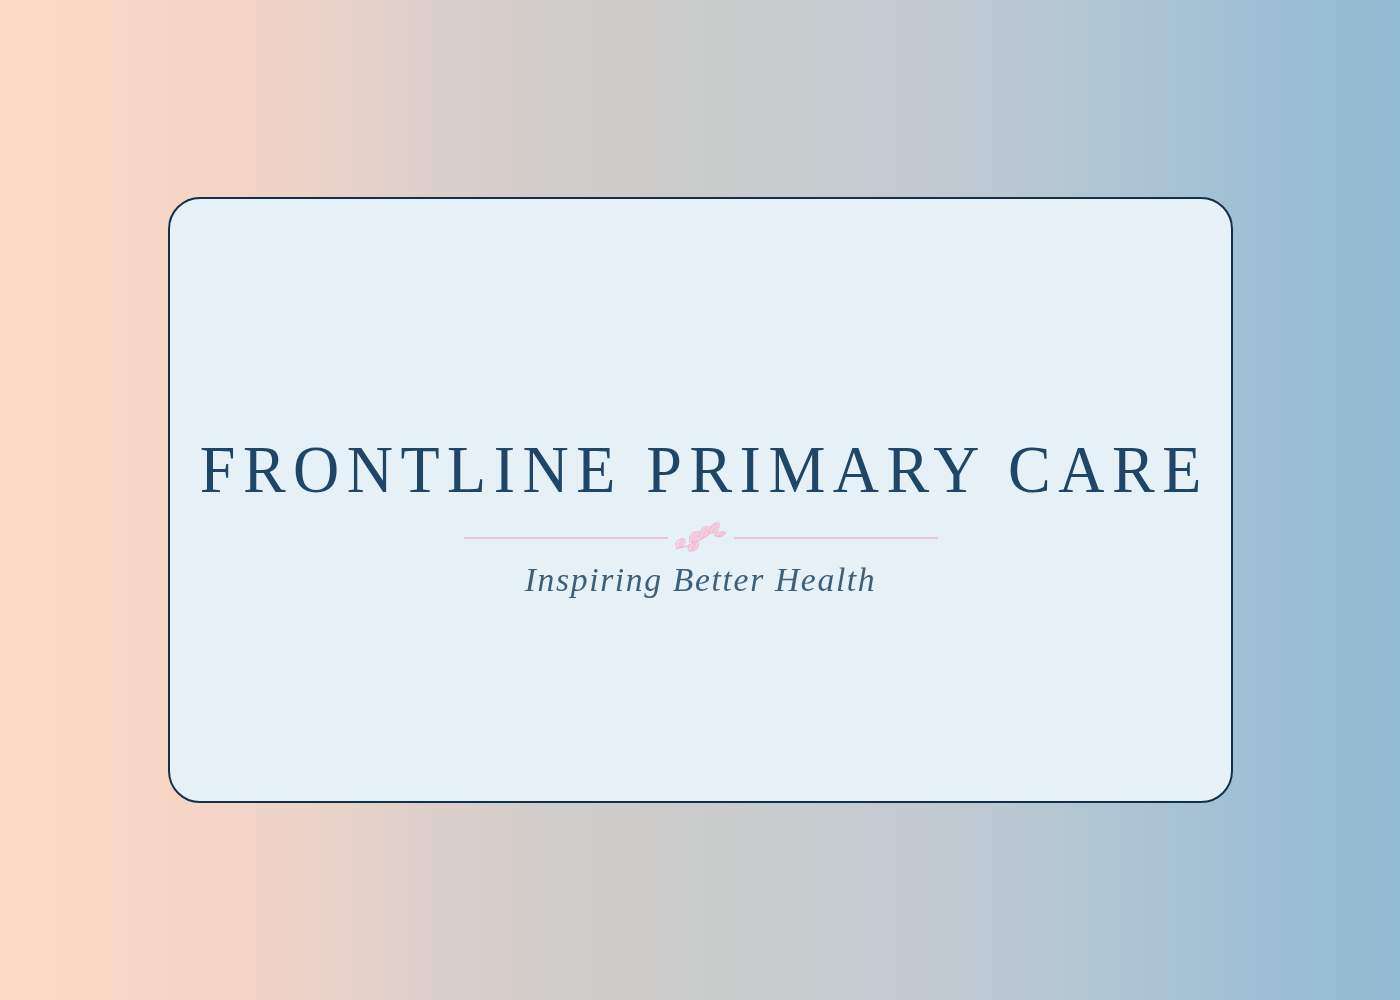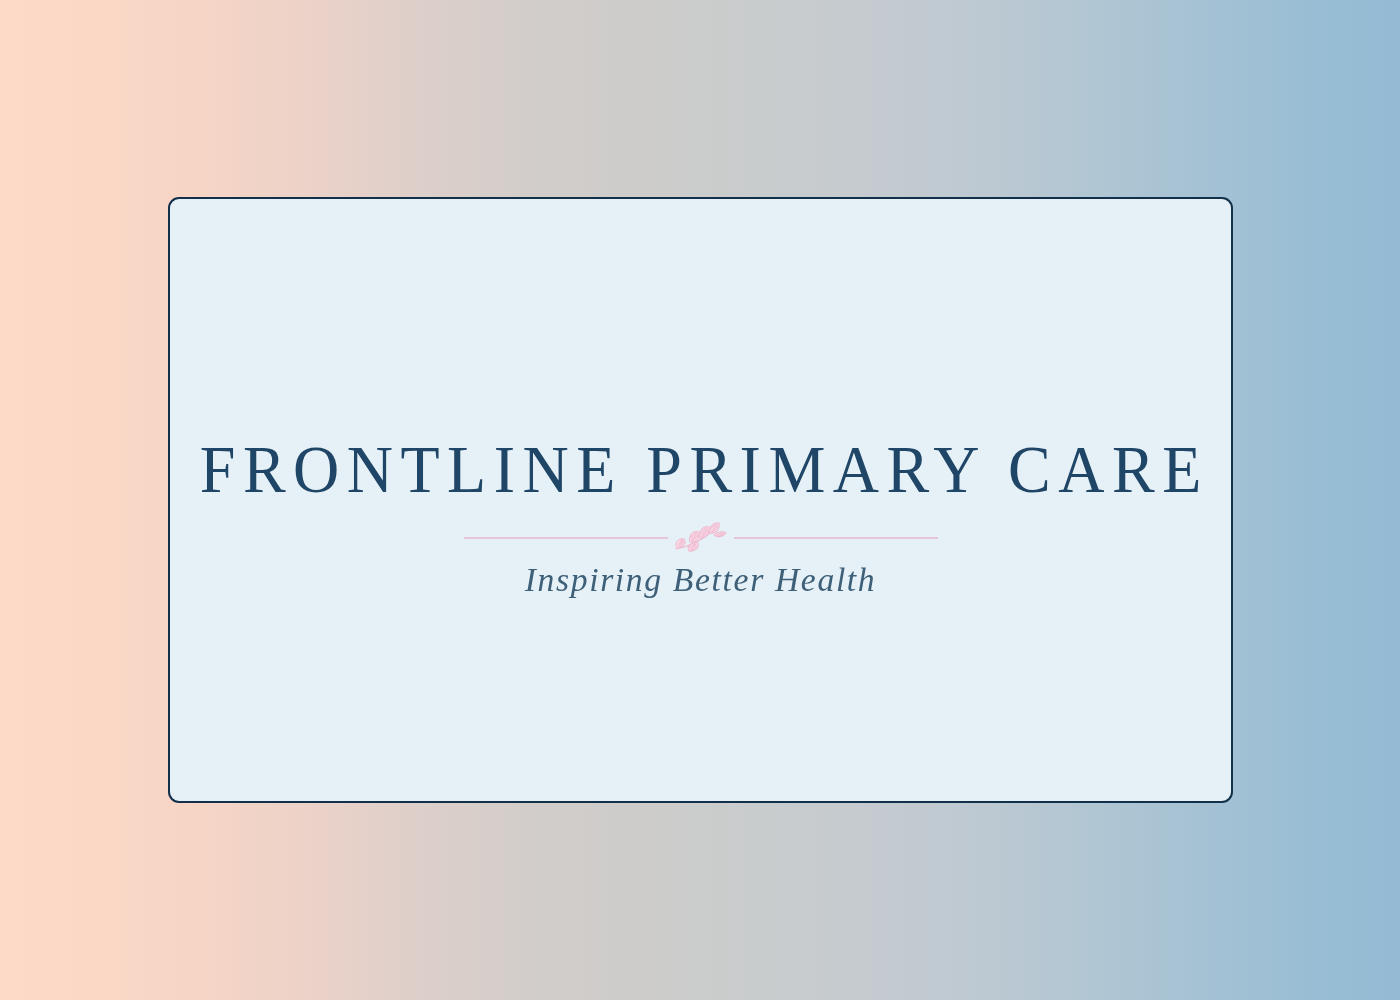--- a/index.html
+++ b/index.html
@@ -39,21 +39,21 @@
   
   #card {
     position: absolute;
     left: 168px;
     top: 197px;
     width: 1065px;
     height: 606px;
     box-sizing: border-box;
     background: #e5f1f7;
     border: 2px solid #13304a;
-    border-radius: 11px;
+    border-radius: 32px;
   }
 
   #logo-block {
     position: absolute;
     left: 0;
     right: 0;
     top: 237px;
     text-align: center;
   }
 

